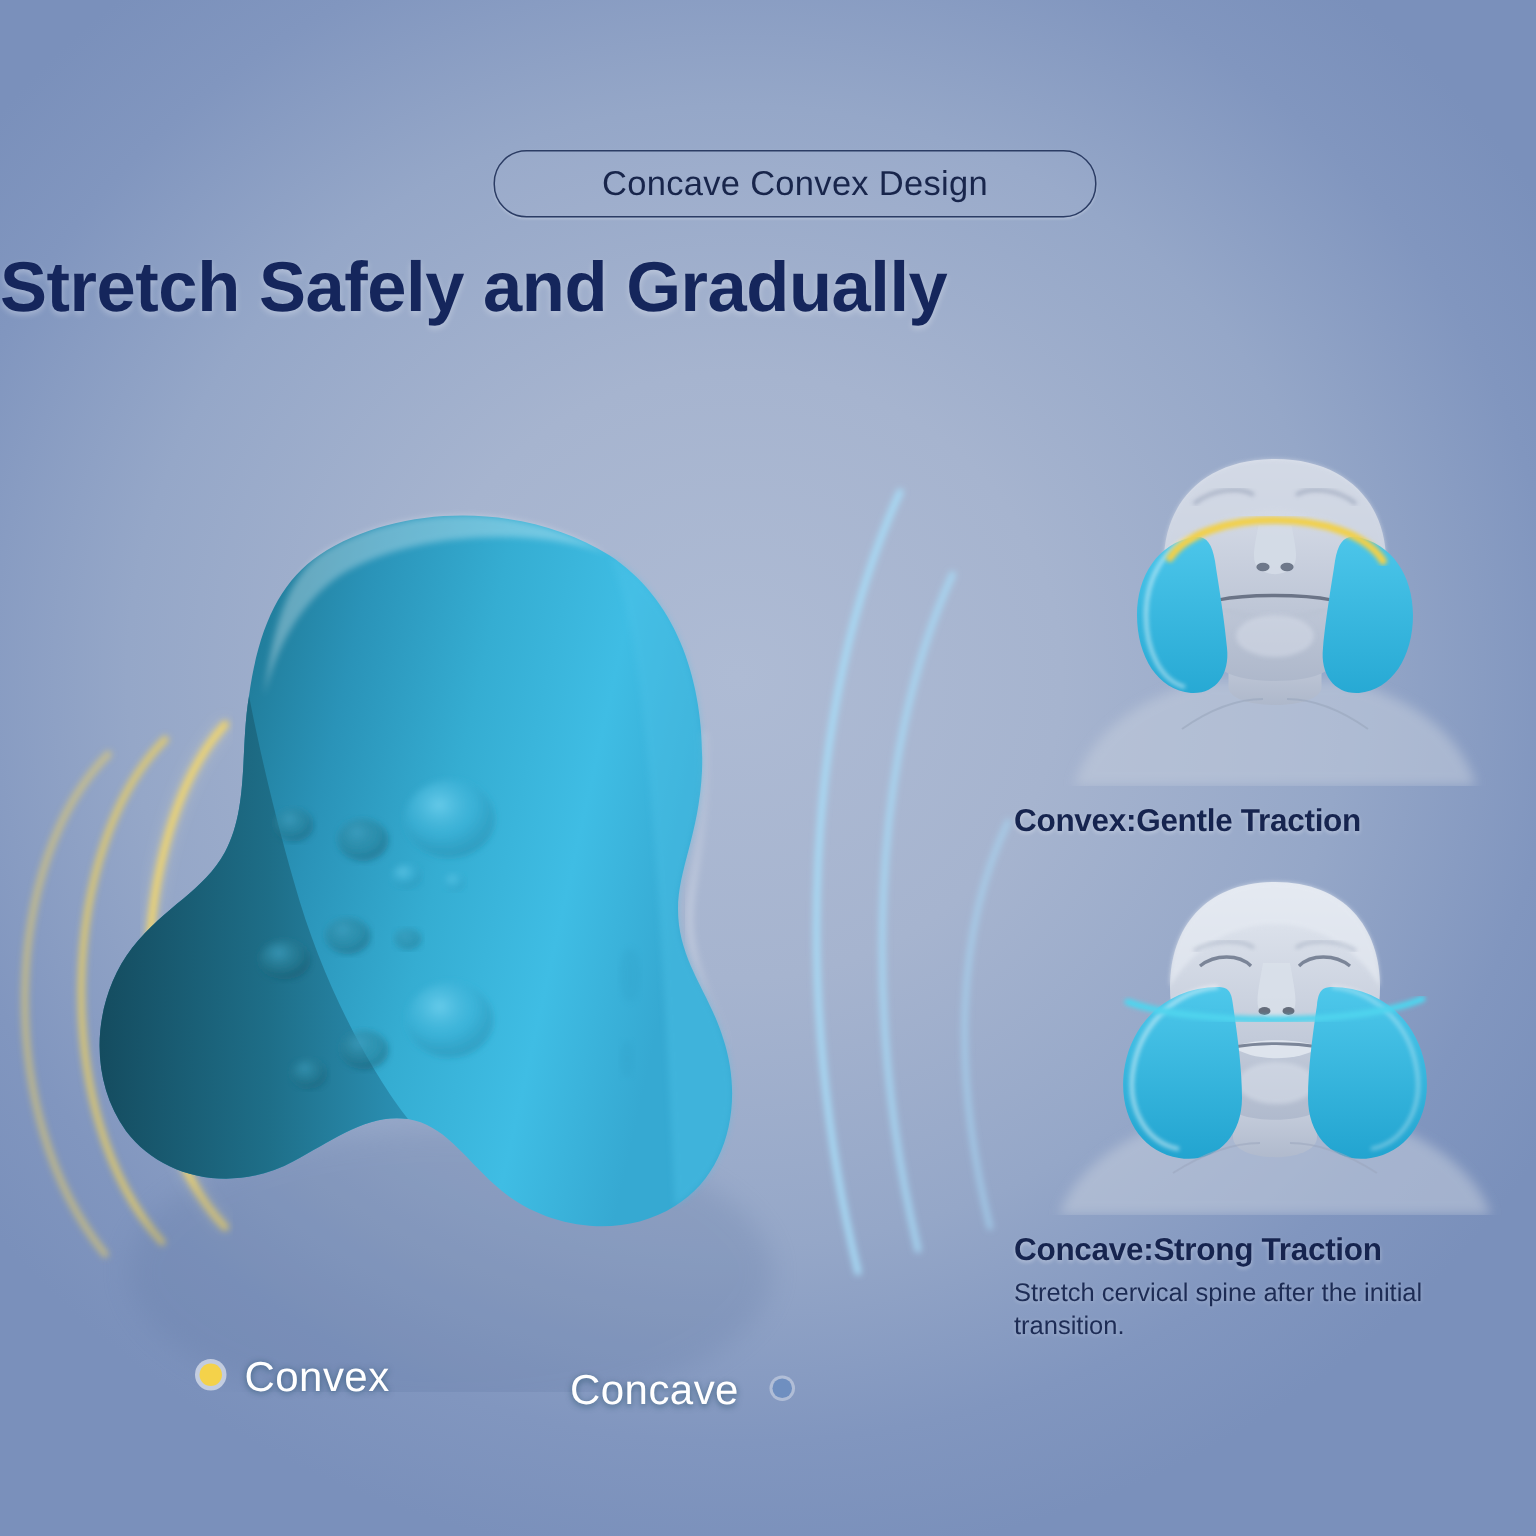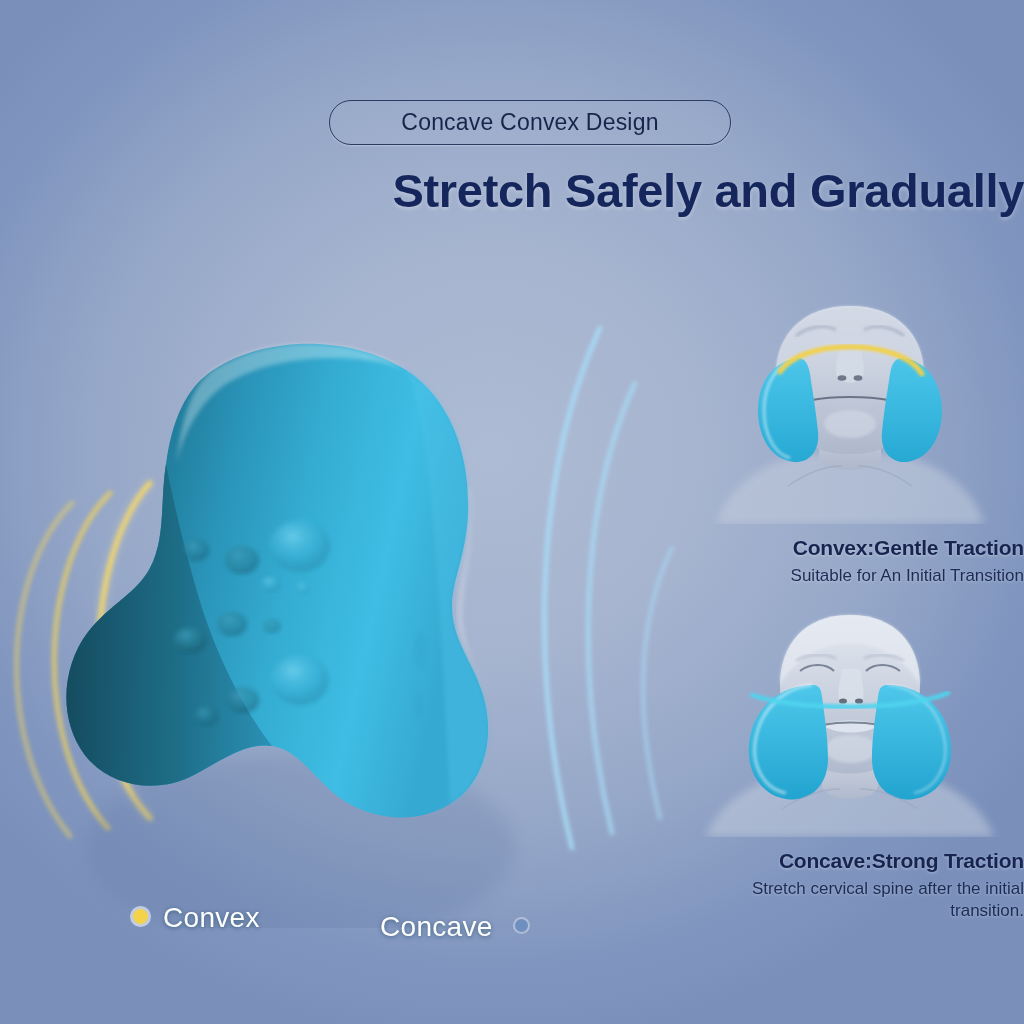--- a/index.html
+++ b/index.html
@@ -16,21 +16,21 @@
   
   .badge{
     position:absolute;left:329px;top:100px;width:400px;height:43px;
     border:1.6px solid #2b3c64;border-radius:22px;
     display:flex;align-items:center;justify-content:center;
     color:#18254b;font-size:23px;letter-spacing:.2px;
     background:rgba(255,255,255,0.045);
     box-shadow:0 1px 2px rgba(255,255,255,.28);
   }
   .headline{
-    position:absolute;left:0;top:163px;width:1024px;text-align:right;
+    position:absolute;left:0;top:163px;width:1024px;text-align:left;
     font-size:47px;font-weight:bold;color:#15265c;letter-spacing:-.3px;
     text-shadow:0 2px 4px rgba(255,255,255,.30);
   }
   
   #product-scene{position:absolute;left:0;top:288px;width:680px;height:640px;}
   #product-scene svg{display:block;}
   .prod-label{
     position:absolute;color:#ffffff;font-size:28px;letter-spacing:.3px;
     text-shadow:0 1px 4px rgba(12,60,80,.55);
     white-space:nowrap;
@@ -42,21 +42,21 @@
     left:133px;top:621px;width:15px;height:15px;
     background:#f4d24a;box-shadow:0 0 0 3px rgba(255,255,255,.55);
   }
   #dot-concave{
     left:515px;top:631px;width:13px;height:13px;
     background:#6f8fc0;box-shadow:0 0 0 2px rgba(255,255,255,.35);
   }
   
   #right-panel{position:absolute;left:676px;top:296px;width:348px;height:640px;}
   .fig{position:relative;width:348px;height:228px;}
-  .cap{width:348px;text-align:right;}
+  .cap{width:348px;text-align:left;}
   .cap-title{
     font-size:21px;font-weight:bold;color:#16244f;margin-top:12px;
     letter-spacing:-.2px;text-shadow:0 1px 3px rgba(255,255,255,.35);
   }
   .cap-sub{
     font-size:17px;color:#1d2c55;margin-top:5px;line-height:1.28;
     text-shadow:0 1px 3px rgba(255,255,255,.30);
   }
   .fig2{margin-top:22px;}
 </style>
@@ -238,21 +238,20 @@
         <path d="M 120 62 C 100 68, 88 90, 88 114 C 88 138, 98 158, 114 162" fill="none" stroke="#ffffff" stroke-width="2.4" opacity=".55" filter="url(#fs1)"></path>
 
         <path d="M 104 76 C 126 42, 224 42, 246 78" fill="none" stroke="#f2d04a" stroke-width="5" stroke-linecap="round" filter="url(#fs1)"></path>
 
         <path d="M 112 190 C 132 176, 150 170, 166 170" fill="none" stroke="#9aa6bd" stroke-width="1.3" opacity=".6"></path>
         <path d="M 236 190 C 216 176, 198 170, 182 170" fill="none" stroke="#9aa6bd" stroke-width="1.3" opacity=".6"></path>
       </svg>
     </div>
     <div class="cap">
       <div class="cap-title">Convex:Gentle Traction</div>
-      <div class="cap-sub">Suitable for An Initial Transition</div>
     </div>
 
     <div class="fig fig2">
       <svg width="348" height="228" viewBox="0 0 348 228">
         <defs>
           <linearGradient id="skin2" x1="0" y1="0" x2="0" y2="1">
             <stop offset="0%" stop-color="#e4e9f1"></stop>
             <stop offset="48%" stop-color="#ccd3e0"></stop>
             <stop offset="100%" stop-color="#b0bacd"></stop>
           </linearGradient>

